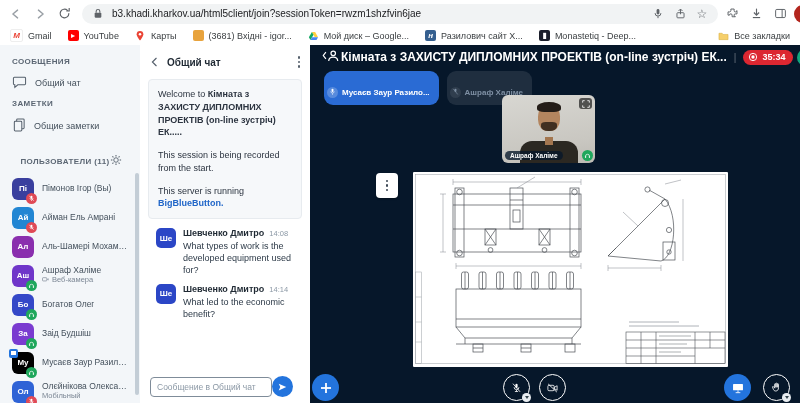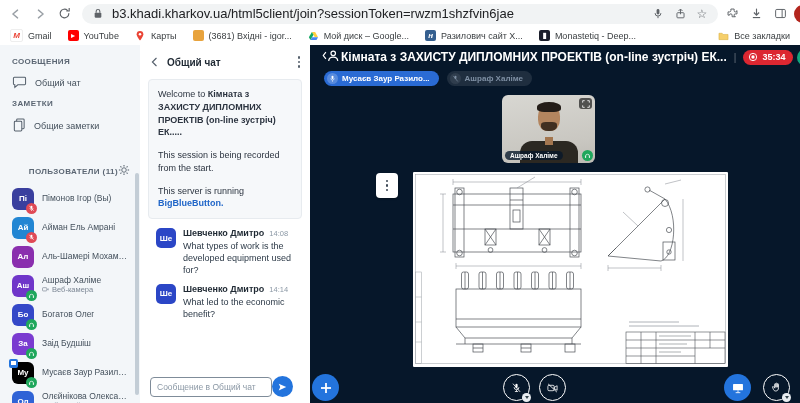--- a/index.html
+++ b/index.html
@@ -3,38 +3,38 @@
 <meta charset="utf-8">
 <style>
   html,body{margin:0;padding:0;background:#e9e9e9}
   .screen{position:relative;width:800px;height:403px;background:#fff;overflow:hidden;
     font-family:"Liberation Sans","DejaVu Sans",sans-serif;-webkit-font-smoothing:antialiased}
   
   .chrome{position:absolute;top:0;left:0;width:800px;height:45px;background:#fff;border-bottom:1px solid #e3e5e8}
   .crow1{display:flex;align-items:center;height:27px;padding:0 6px;gap:4px}
   .cico{display:flex;align-items:center;justify-content:center;width:20px;height:20px;color:#5f6368;flex:0 0 auto}
   .omni{display:flex;align-items:center;flex:0 0 auto;width:620px;height:20px;background:#f1f3f4;border-radius:11px;padding:0 8px;gap:6px;margin-left:4px}
-  .url{flex:1;font-size:13px;color:#202124;white-space:nowrap;overflow:hidden;text-overflow:ellipsis}
+  .url{flex:1;font-size:10px;color:#202124;white-space:nowrap;overflow:hidden;text-overflow:ellipsis}
   .omni .cico{width:16px;height:16px}
   .avatar-chrome{width:18px;height:18px;border-radius:50%;background:#b3261e;color:#fff;font-size:9px;font-weight:700;
     display:flex;align-items:center;justify-content:center;flex:0 0 auto}
   .kebab{display:inline-flex;flex-direction:column;gap:2px;align-items:center;justify-content:center}
   .kebab i{width:2.5px;height:2.5px;border-radius:50%;background:currentColor;display:block}
   .crow2{display:flex;align-items:center;height:17px;padding:0 10px;gap:16px;font-size:9px;color:#3c4043}
   .bm{display:flex;align-items:center;gap:5px;white-space:nowrap}
   .fav{width:11px;height:11px;border-radius:2px;display:inline-flex;align-items:center;justify-content:center;
     font-size:8px;font-weight:700;color:#fff;flex:0 0 auto}
   .bm-spacer{flex:1}
   
   .app{position:absolute;top:45px;left:0;width:800px;height:358px;display:flex}
   
   .nav{width:140px;flex:0 0 auto;background:#f3f6f9;position:relative;overflow:hidden;padding-top:8px;box-sizing:border-box}
   .sec{font-size:8px;font-weight:700;color:#5b6673;letter-spacing:.4px;padding:0 12px;margin:4px 0 5px}
   .navitem{display:flex;align-items:center;gap:8px;padding:4px 12px;font-size:9px;color:#44505c;cursor:pointer}
-  .userhdr{display:flex;align-items:center;justify-content:flex-end;padding:0 10px 0 12px;margin:24px 0 4px}
+  .userhdr{display:flex;align-items:center;justify-content:center;padding:0 10px 0 12px;margin:14px 0 4px}
   .userhdr .sec{padding:0;margin:0}
   .users{}
   .user{display:flex;align-items:center;gap:8px;padding:0 12px;height:29px;box-sizing:border-box}
   .uav{position:relative;width:22px;height:22px;border-radius:6px;flex:0 0 auto}
   .uini{position:absolute;inset:0;display:flex;align-items:center;justify-content:center;color:#fff;font-size:8px;font-weight:700}
   .ubadge{position:absolute;right:-3px;bottom:-4px;width:11px;height:11px;border-radius:50%;
     display:flex;align-items:center;justify-content:center}
   .b-muted .ubadge{background:#e04a56}
   .b-listen .ubadge{background:#1fa75c}
   .presbadge{position:absolute;left:-3px;top:-3px;width:9px;height:9px;border-radius:2px;background:#2374dd;
@@ -72,21 +72,21 @@
   .shdr{position:absolute;top:0;left:0;right:0;height:24px;display:flex;align-items:center;padding:0 12px;box-sizing:border-box}
   .shdr .mid{display:flex;align-items:center;gap:7px;margin:0 auto}
   .stitle{font-size:12px;font-weight:700;color:#fff;white-space:nowrap}
   .sdiv{color:rgba(255,255,255,.35);font-size:10px}
   .recpill{display:flex;align-items:center;gap:4px;height:15px;padding:0 8px 0 5px;border-radius:8px;
     font-size:9px;font-weight:700;color:#fff}
   .connbtn{width:17px;height:17px;border-radius:50%;display:flex;align-items:flex-end;justify-content:center;gap:1px;padding-bottom:4px;box-sizing:border-box}
   .connbtn i{display:block;width:2px;background:#fff;border-radius:.5px}
   .srt{display:flex;align-items:center;gap:12px;margin-left:4px}
   .pills{position:absolute;top:26px;left:14px;display:flex;gap:8px;align-items:center}
-  .pill{display:flex;align-items:center;gap:4px;height:15px;padding:0 9px 0 3px;border-radius:9px;font-size:8px;font-weight:700}
+  .pill{display:flex;align-items:center;gap:4px;height:26px;padding:8px 9px 0 3px;border-radius:9px;font-size:8px;font-weight:700}
   .pill.on{background:#2a6bd4;color:#fff}
   .pill.off{background:rgba(255,255,255,.10);color:#7e8fa3}
   .pill .pic{width:11px;height:11px;border-radius:50%;background:rgba(255,255,255,.22);display:flex;align-items:center;justify-content:center}
   .pill.off .pic{background:rgba(255,255,255,.08)}
   
   .cam{position:absolute;left:192px;top:50px;width:93px;height:68px;border-radius:6px;overflow:hidden;
     background:linear-gradient(170deg,#d8d7d2 0%,#c9c7c1 70%,#bdbbb4 100%)}
   .shirt{position:absolute;left:50%;margin-left:-29px;bottom:-2px;width:58px;height:24px;background:#2b2822;border-radius:12px 12px 0 0}
   .neck{position:absolute;left:50%;margin-left:-4px;bottom:18px;width:8px;height:8px;background:#a3764f}
   .head{position:absolute;left:50%;margin-left:-11px;top:9px;width:22px;height:27px;background:#b3855f;border-radius:46% 46% 42% 42%}

